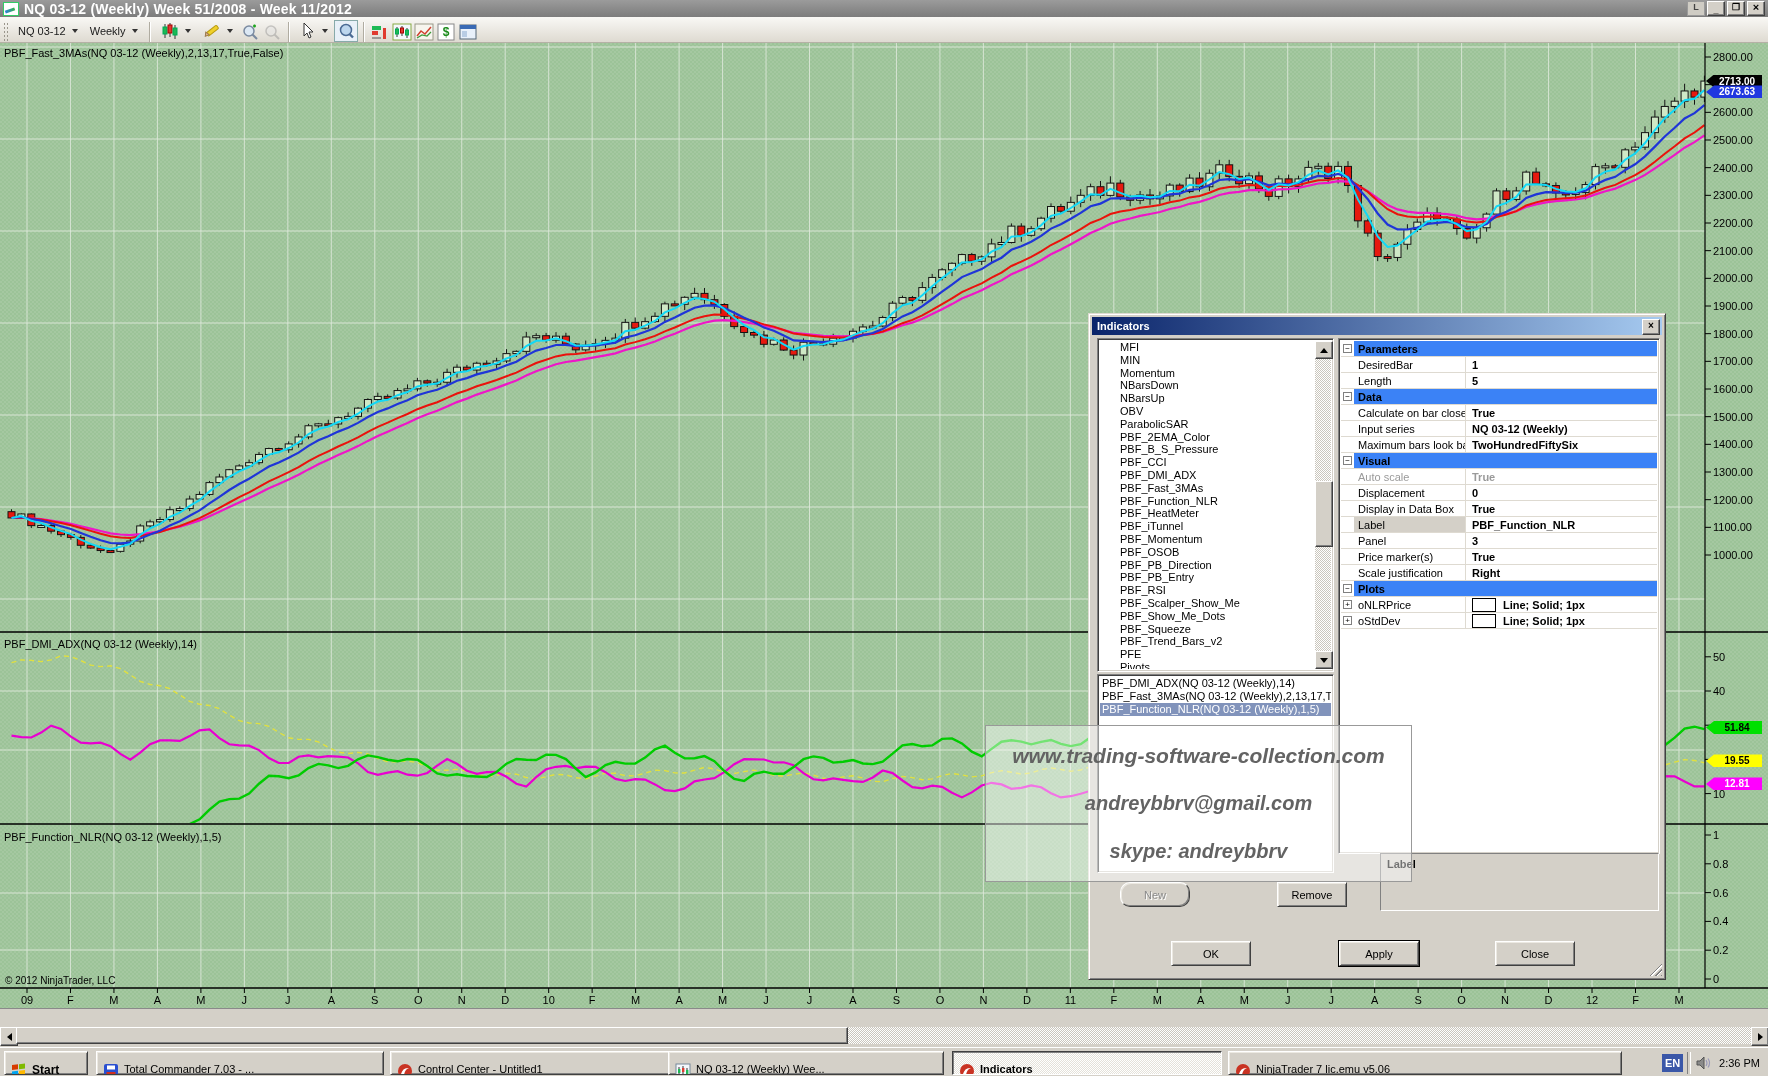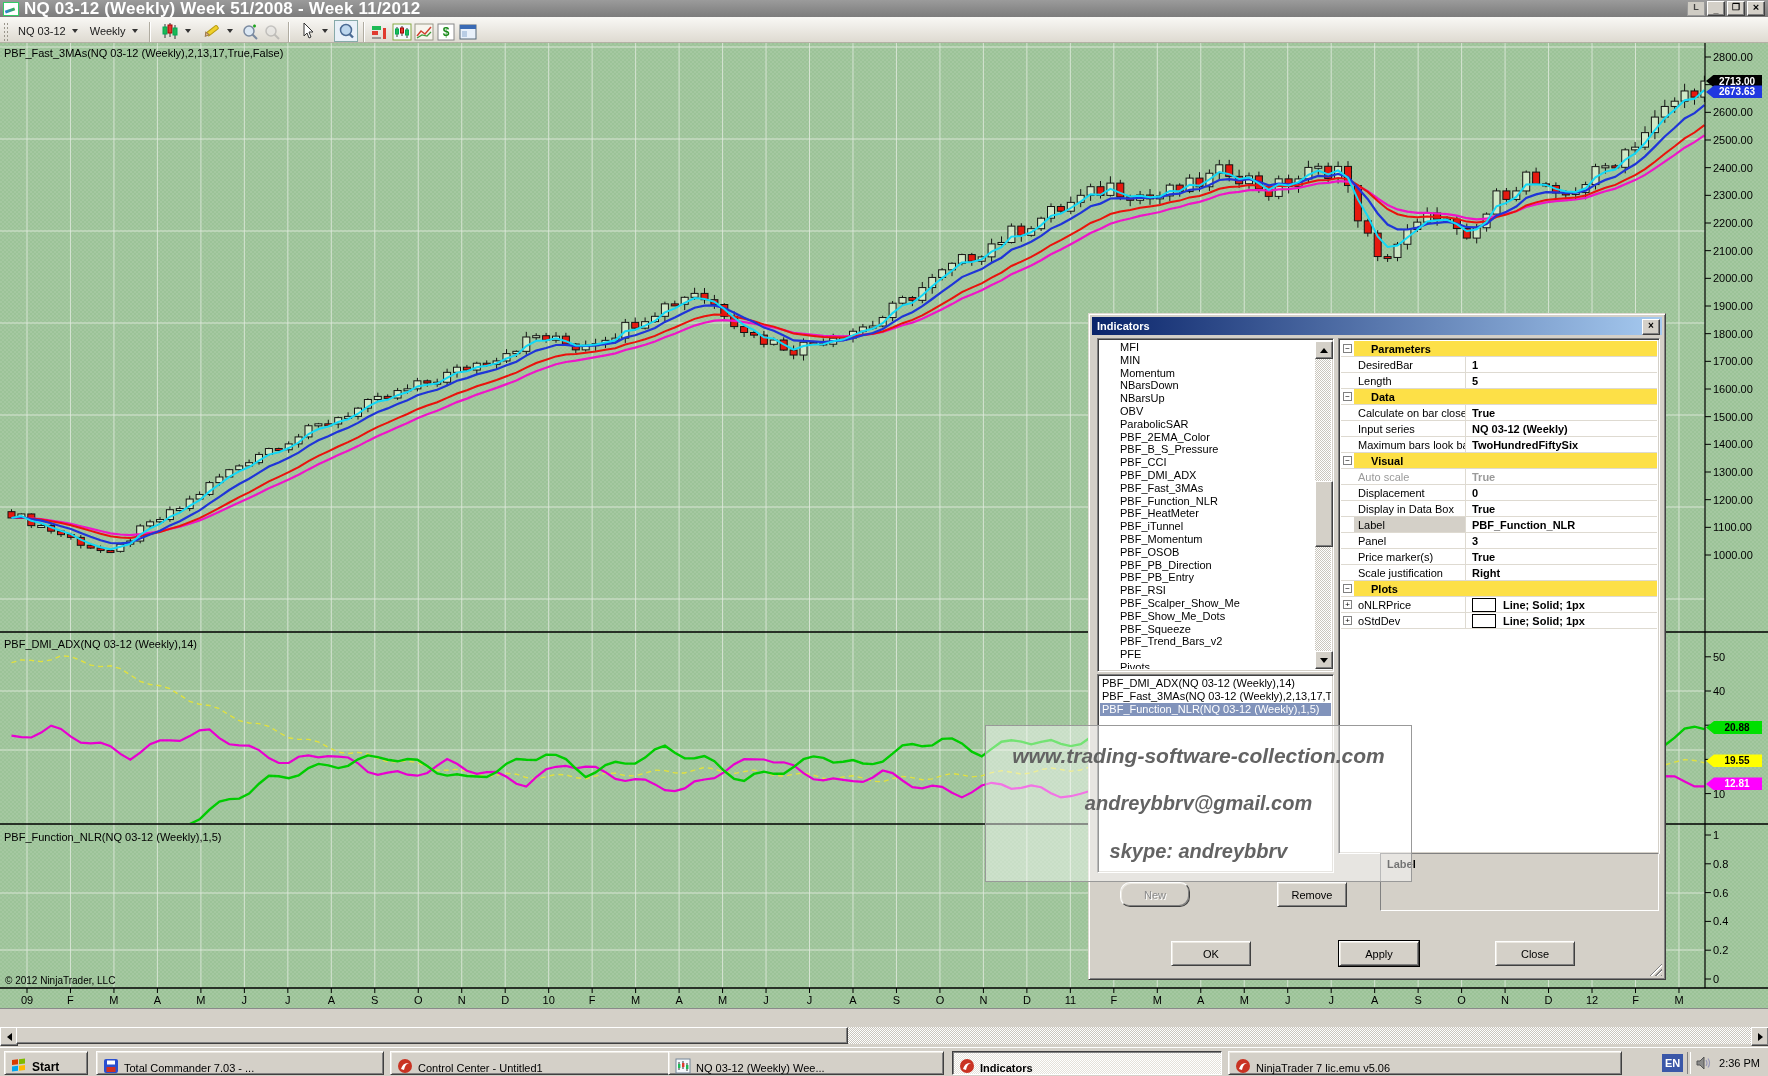--- a/index.html
+++ b/index.html
@@ -9,21 +9,21 @@
 
   
   .titlebar{position:absolute;left:0;top:0;width:1768px;height:17px;
     background:linear-gradient(180deg,#9b9b9b,#7c7c7c);
     display:flex;align-items:center;padding:0 3px;box-sizing:border-box;}
   .titlebar .app-ico{width:14px;height:12px;background:#fff;border:1px solid #3c6;
     position:relative;flex:0 0 auto;}
   .titlebar .app-ico:before{content:"";position:absolute;left:1px;top:6px;width:10px;height:3px;
     background:linear-gradient(90deg,#2a7fda,#35b44a);transform:rotate(-20deg);}
   .titlebar .ttext{color:#fff;font-weight:bold;margin-left:5px;flex:1;
-    white-space:nowrap;overflow:hidden;font-size:17px;letter-spacing:.2px;}
+    white-space:nowrap;overflow:hidden;font-size:14px;letter-spacing:.2px;}
   .winbtns{display:flex;align-items:center;gap:2px;}
   .wbtn{width:16px;height:13px;background:#d4d0c8;border:1px solid;
     border-color:#fff #404040 #404040 #fff;box-shadow:inset -1px -1px 0 #808080;
     font-size:9px;line-height:11px;text-align:center;color:#000;font-weight:bold;}
   .wbtn.flat{background:#cfccc4;border:1px solid #9a9a9a;box-shadow:none;color:#444;}
 
   
   .toolbar{position:absolute;left:0;top:17px;width:1768px;height:26px;
     background:linear-gradient(180deg,#f9f8f5,#dedad1);
     border-bottom:1px solid #b5b1a6;display:flex;align-items:flex-end;box-sizing:border-box;padding-left:2px;}
@@ -80,21 +80,21 @@
   .tri.down{border-left:4px solid transparent;border-right:4px solid transparent;border-top:5px solid #000;}
   .tri.left{border-top:4px solid transparent;border-bottom:4px solid transparent;border-right:5px solid #000;}
   .tri.right{border-top:4px solid transparent;border-bottom:4px solid transparent;border-left:5px solid #000;}
 
   .prop-grid{position:absolute;left:249px;top:24px;width:322px;height:516px;overflow:hidden;}
   .pg-inner{position:absolute;inset:2px;background:#fff;}
   .pg-row{height:16px;display:flex;align-items:stretch;border-bottom:1px solid #dedad1;box-sizing:border-box;}
   .pg-margin{width:13px;flex:0 0 auto;display:flex;align-items:center;justify-content:center;background:#fff;}
   .pg-exp{width:9px;height:9px;border:1px solid #808080;background:#fff;font-size:8px;line-height:7px;
     text-align:center;color:#000;box-sizing:border-box;}
-  .pg-sec .pg-label{background:#fde047;font-weight:bold;flex:1;display:flex;align-items:center;padding-left:17px;}
+  .pg-sec .pg-label{background:#3b82f6;font-weight:bold;flex:1;display:flex;align-items:center;padding-left:4px;}
   .pg-name{width:112px;flex:0 0 auto;display:flex;align-items:center;padding-left:4px;
     border-right:1px solid #dedad1;overflow:hidden;white-space:nowrap;box-sizing:border-box;}
   .pg-val{flex:1;display:flex;align-items:center;padding-left:6px;font-weight:bold;overflow:hidden;white-space:nowrap;}
   .pg-row.dis .pg-name,.pg-row.dis .pg-val{color:#9a9a9a;}
   .pg-row.sel .pg-name{background:#d4d0c8;}
   .cbx{width:22px;height:12px;border:1px solid #000;background:#fff;margin-right:7px;flex:0 0 auto;}
 
   .applied{position:absolute;left:8px;top:360px;width:237px;height:199px;overflow:hidden;}
   .arow{height:13px;line-height:13px;padding-left:2px;white-space:nowrap;color:#000;}
   .arow.sel{background:#8193bb;color:#fff;}
@@ -129,21 +129,21 @@
     border-color:#fff #404040 #404040 #fff;box-shadow:inset -1px -1px 0 #808080;
     display:flex;align-items:center;justify-content:center;}
   .hsb-thumb{position:absolute;left:16px;top:0;width:832px;height:17px;background:#d4d0c8;border:1px solid;
     border-color:#fff #404040 #404040 #fff;box-shadow:inset -1px -1px 0 #808080;box-sizing:border-box;}
 
   
   .taskbar{position:absolute;left:0;top:1047px;width:1768px;height:29px;background:#d4d0c8;
     border-top:1px solid #fff;box-sizing:border-box;z-index:40;}
   .tk-btn{position:absolute;top:3px;height:24px;background:#d4d0c8;border:1px solid;
     border-color:#fff #404040 #404040 #fff;box-shadow:inset 1px 1px 0 #ece9e2, inset -1px -1px 0 #808080;
-    display:flex;align-items:flex-end;padding:0 6px;box-sizing:border-box;white-space:nowrap;overflow:hidden;}
+    display:flex;align-items:flex-start;padding:11px 6px;box-sizing:border-box;white-space:nowrap;overflow:hidden;}
   .tk-btn.active{border-color:#404040 #fff #fff #404040;box-shadow:inset 1px 1px 0 #808080;font-weight:bold;
     background-image:linear-gradient(45deg,#fff 25%,transparent 25%,transparent 75%,#fff 75%),linear-gradient(45deg,#fff 25%,transparent 25%,transparent 75%,#fff 75%);
     background-color:#e4e1d9;background-size:2px 2px;background-position:0 0,1px 1px;}
   .tk-btn .ic{width:16px;height:16px;margin-right:5px;flex:0 0 auto;}
   .tk-start{font-weight:bold;font-size:12px;}
   .tray{position:absolute;right:0;top:2px;height:25px;display:flex;align-items:center;}
   .tray-sep{width:2px;height:22px;border-left:1px solid #808080;border-right:1px solid #fff;margin:0 4px;}
   .en-badge{width:21px;height:18px;background:#3a57a8;color:#fff;font-weight:bold;font-size:11px;
     display:flex;align-items:center;justify-content:center;}
   .clock{padding:0 8px 0 6px;font-size:11px;color:#000;}
@@ -819,21 +819,21 @@
         <line x1="1705" y1="979" x2="1711" y2="979" stroke="#000"></line>
         <text x="1713" y="983" font-size="11" fill="#000" font-family="Liberation Sans,sans-serif">0</text>
       </svg>
     <div class="plabel" style="top:4px;">PBF_Fast_3MAs(NQ 03-12 (Weekly),2,13,17,True,False)</div>
     <div class="plabel" style="top:595px;">PBF_DMI_ADX(NQ 03-12 (Weekly),14)</div>
     <div class="plabel" style="top:788px;">PBF_Function_NLR(NQ 03-12 (Weekly),1,5)</div>
     <div class="copyright" style="top:932px;">© 2012 NinjaTrader, LLC</div>
     <div id="markers">
         <div class="mk" style="top: 31.5703px; background: rgb(0, 0, 0); color: rgb(255, 255, 255);">2713.00</div>
         <div class="mk" style="top: 42.4628px; background: rgb(32, 56, 224); color: rgb(255, 255, 255);">2673.63</div>
-        <div class="mk" style="top: 677.957px; background: rgb(0, 224, 0); color: rgb(0, 0, 0);">20.88</div>
+        <div class="mk" style="top: 677.957px; background: rgb(0, 224, 0); color: rgb(0, 0, 0);">51.84</div>
         <div class="mk" style="top: 711.439px; background: rgb(255, 255, 0); color: rgb(0, 0, 0);">19.55</div>
         <div class="mk" style="top: 734.49px; background: rgb(255, 0, 255); color: rgb(255, 255, 255);">12.81</div>
       </div>
   </div>
 
   <div class="dlg">
     <div class="dlg-title">
       <span>Indicators</span>
       <span class="dlg-close">×</span>
     </div>

